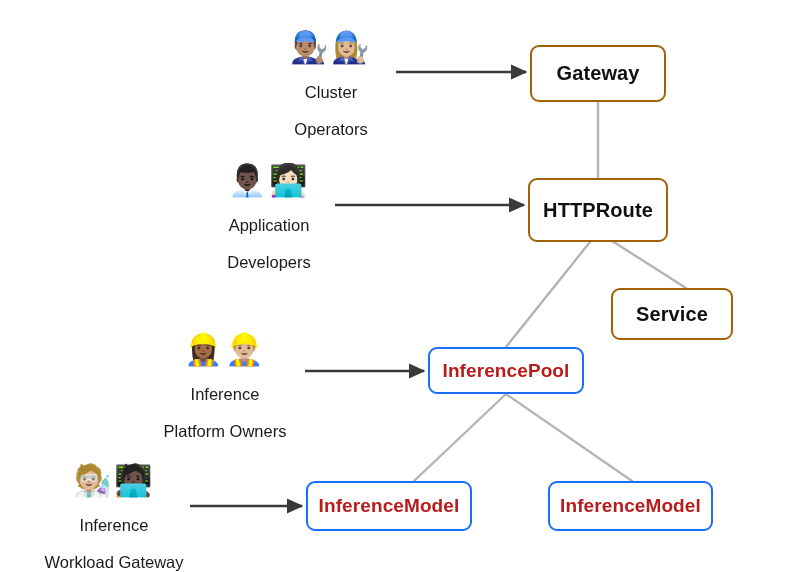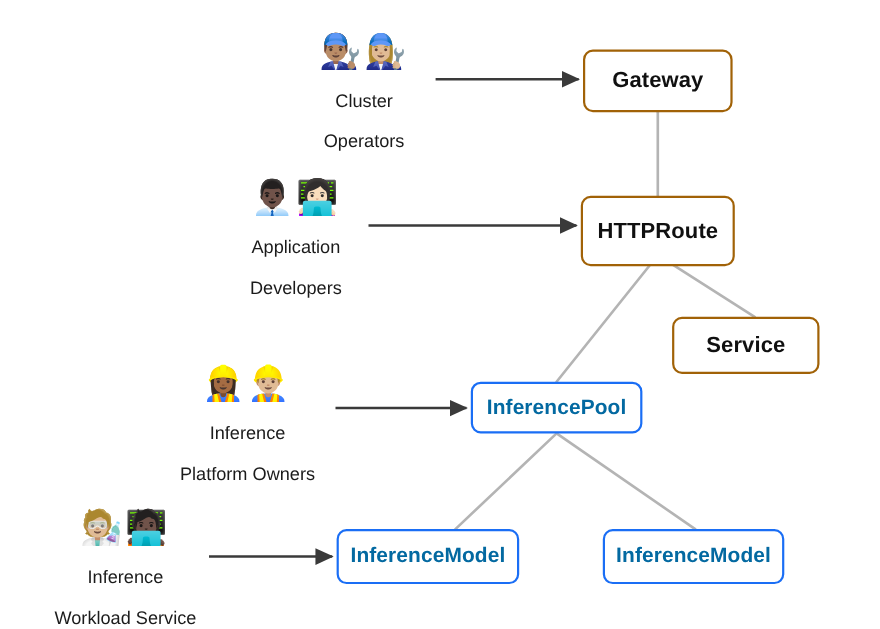--- a/index.html
+++ b/index.html
@@ -70,21 +70,21 @@
     font-weight: bold;
     letter-spacing: 0.1px;
     text-align: center;
   }
   .node.dark {
     border: 2px solid #a16207;
     color: #101010;
   }
   .node.blue {
     border: 2.5px solid #1a6ef5;
-    color: #0369a1;
+    color: #b91c1c;
   }
   .node-label {
     pointer-events: none;
   }
 </style>
 </head>
 <body>
 
 <div id="diagram">
 
@@ -126,32 +126,32 @@
 
   <div class="persona" style="left:115px; top:330px;">
     <div class="persona-emojis">👷🏾‍♀️👷🏼‍♂️</div>
     <div class="persona-label">Inference</div>
     <div class="persona-label">Platform Owners</div>
   </div>
 
   <div class="persona" style="left:4px; top:461px;">
     <div class="persona-emojis">🧑🏼‍🔬🧑🏿‍💻</div>
     <div class="persona-label">Inference</div>
-    <div class="persona-label">Workload Service</div>
+    <div class="persona-label">Workload Gateway</div>
   </div>
 
   <div class="node dark" style="left:530px; top:45px; width:136px; height:57px; font-size:20px;">
     <span class="node-label">Gateway</span>
   </div>
 
   <div class="node dark" style="left:528px; top:178px; width:140px; height:64px; font-size:20px;">
     <span class="node-label">HTTPRoute</span>
   </div>
 
-  <div class="node dark" style="left:611px; top:288px; width:134px; height:52px; font-size:20px;">
+  <div class="node dark" style="left:611px; top:288px; width:122px; height:52px; font-size:20px;">
     <span class="node-label">Service</span>
   </div>
 
   <div class="node blue" style="left:428px; top:347px; width:156px; height:47px; font-size:19px;">
     <span class="node-label">InferencePool</span>
   </div>
 
   <div class="node blue" style="left:306px; top:481px; width:166px; height:50px; font-size:19px;">
     <span class="node-label">InferenceModel</span>
   </div>

